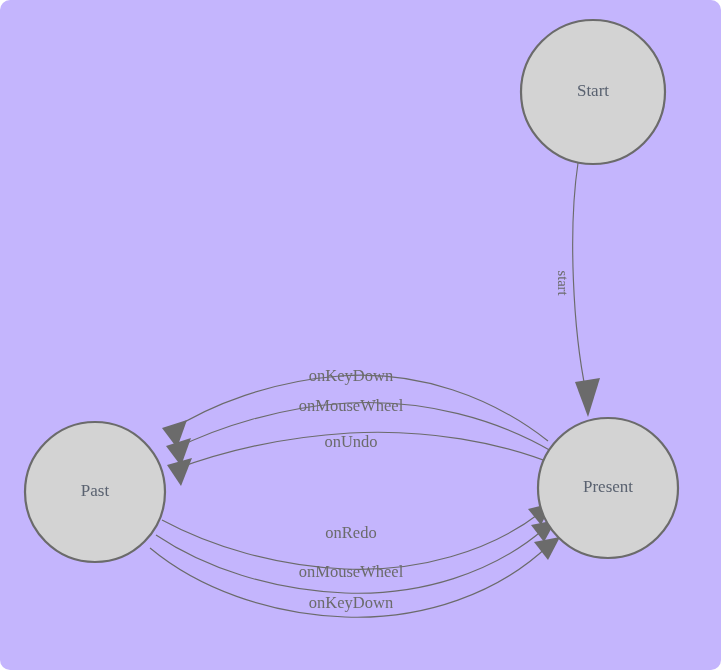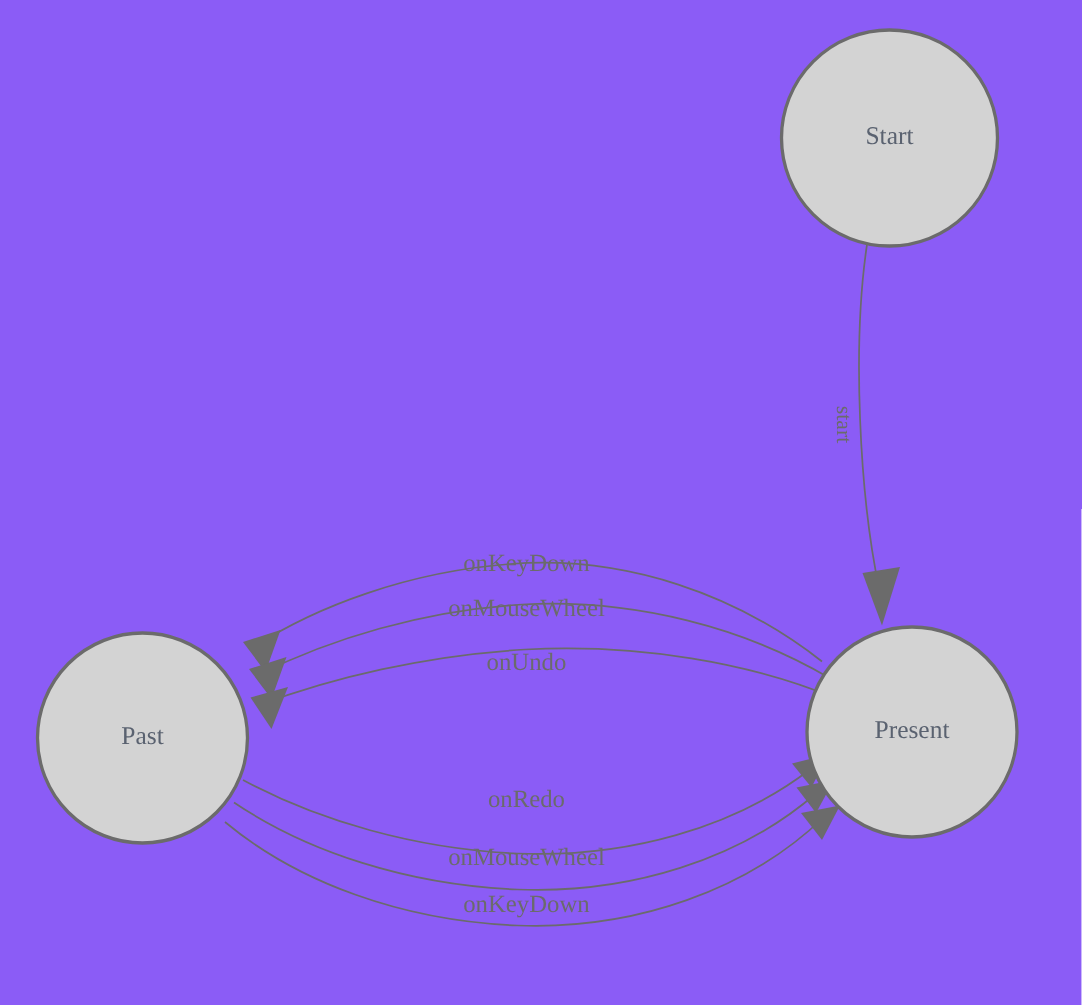--- a/index.html
+++ b/index.html
@@ -4,23 +4,24 @@
 <style>
   html, body {
     margin: 0;
     padding: 0;
     background: #ffffff;
   }
   #diagram-canvas {
     position: relative;
     width: 721px;
     height: 670px;
-    background: #8b5cf6;
+    background: #c4b5fd;
     overflow: hidden;
     font-family: "Liberation Serif", "DejaVu Serif", serif;
+    border-radius: 10px;
   }
   #diagram-svg {
     position: absolute;
     top: 0;
     left: 0;
     width: 721px;
     height: 670px;
   }
   .node-circle {
     fill: #d3d3d3;

